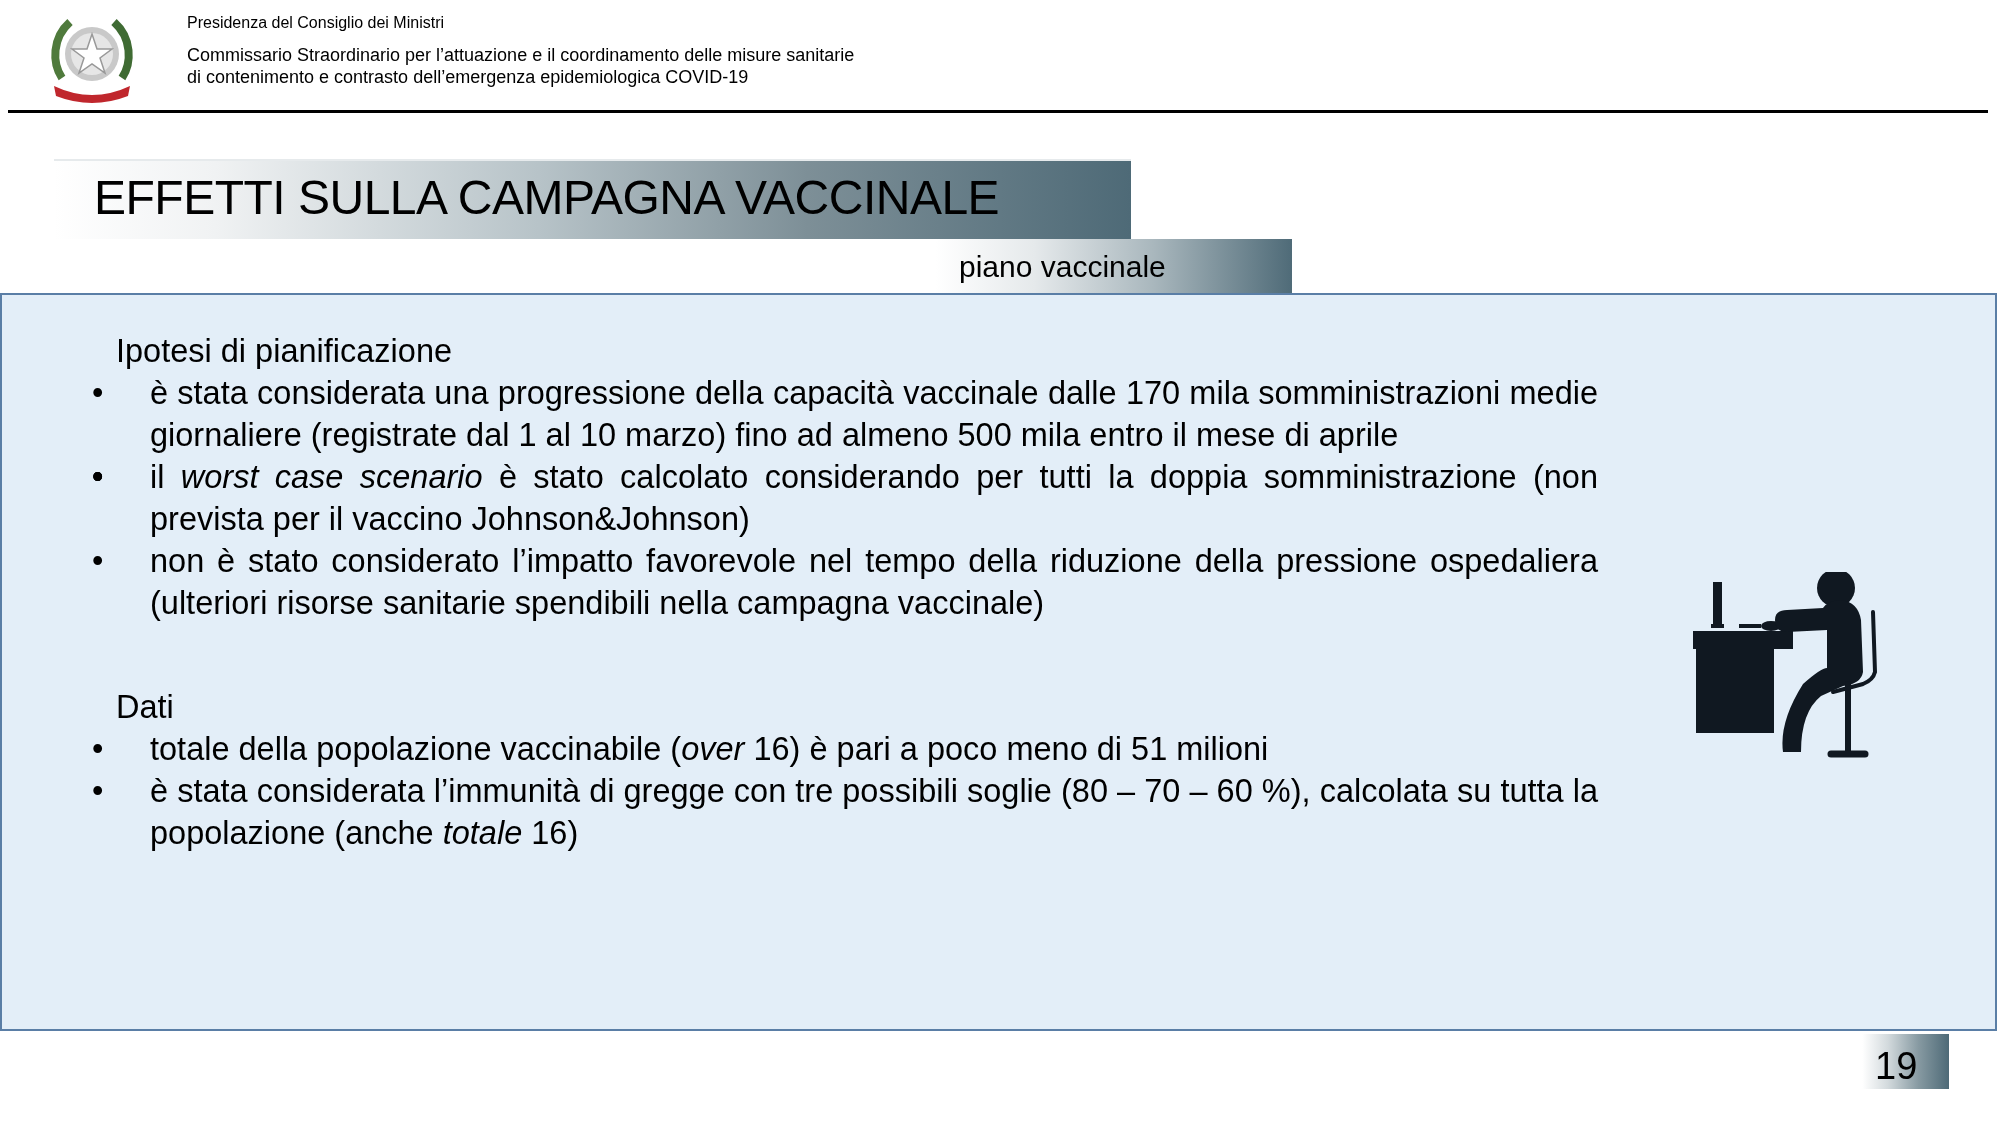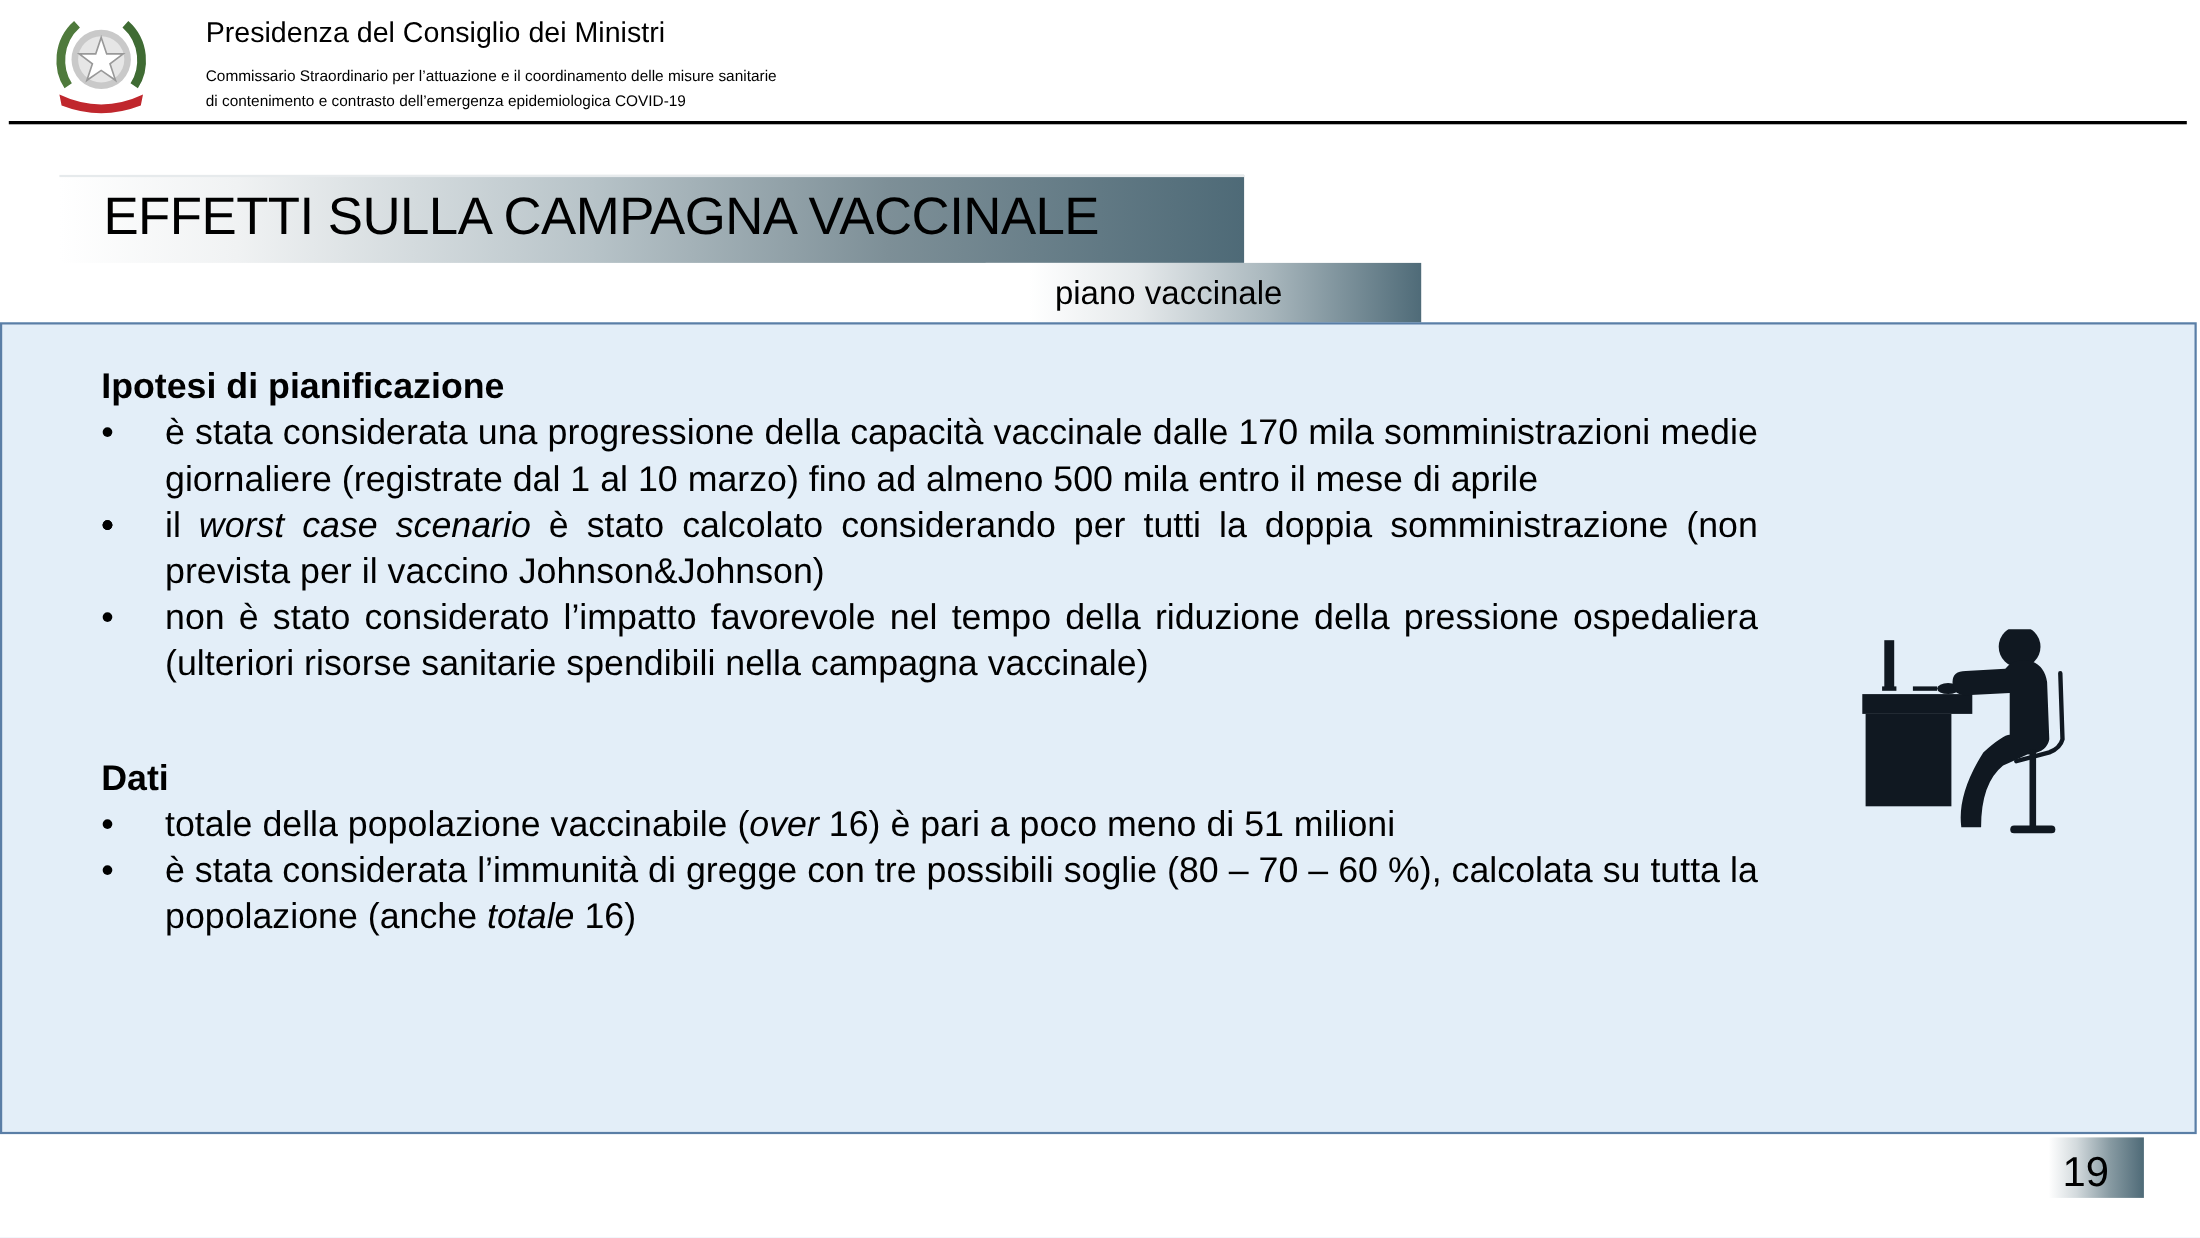--- a/index.html
+++ b/index.html
@@ -1,34 +1,34 @@
 <!DOCTYPE html>
 <html><head>
 <meta charset="utf-8">
 <style>
   html, body { margin:0; padding:0; }
   body { width:2000px; height:1125px; position:relative; background:#ffffff; overflow:hidden;
          font-family:"Liberation Sans", sans-serif; color:#000; }
   .logo { position:absolute; left:48px; top:8px; width:88px; height:98px; }
-  .hdr-title { position:absolute; left:187px; top:14px; font-size:26px; }
-  .hdr-sub { position:absolute; left:187px; font-size:14px;margin-top:16px; }
+  .hdr-title { position:absolute; left:187px; top:14px; font-size:16px; }
+  .hdr-sub { position:absolute; left:187px; font-size:18px; }
   .hdr-sub.l1 { top:45px; }
   .hdr-sub.l2 { top:67px;text-align:right; }
   .hdr-rule { position:absolute; left:8px; top:110px; width:1980px; height:3px; background:#000; }
   .title-bar { position:absolute; left:54px; top:159px; width:1077px; height:80px;
       background:linear-gradient(90deg,#ffffff 0%,#f0f2f3 15%,#b7c3c8 45%,#7d8f97 70%,#4e6a77 100%); }
   .title-bar::before { content:""; position:absolute; left:0; top:0; width:100%; height:2px; background:#e6eaec; }
   .title-text { position:absolute; left:94px; top:170px; font-size:48px; letter-spacing:-0.5px; }
   .sub-bar { position:absolute; left:896px; top:239px; width:396px; height:55px;
       background:linear-gradient(90deg,#ffffff 0%,#ffffff 10%,#e5e9eb 35%,#a9b7bd 65%,#4f6b78 100%); }
   .sub-text { position:absolute; left:959px; top:250px; font-size:30px; }
   .content-box { position:absolute; left:0; top:293px; width:1997px; height:738px;
       background:#e3eef8; border:2px solid #5a7ea6; box-sizing:border-box; }
   .content { position:absolute; left:92px; top:330px; width:1506px; font-size:32.5px; line-height:42px; }
-  .section-h { font-weight:bold; }
+  .section-h { font-weight:normal;margin-left:24px; }
   ul { list-style:none; margin:0; padding:0; }
   li { position:relative; padding-left:58px; text-align:justify; text-align-last:left; }
   li .bullet { position:absolute; left:0; top:0; }
   .gap { height:42px; }
   .desk-icon { position:absolute; left:1693px; top:572px; width:200px; height:190px; }
   .page-box { position:absolute; left:1847px; top:1034px; width:102px; height:55px;
       background:linear-gradient(90deg,#ffffff 0%,#ffffff 15%,#d3dadd 40%,#879aa2 70%,#4e6a77 100%); }
   .page-num { position:absolute; left:1875px; top:1045px; font-size:38px; }
 </style>
 </head>

